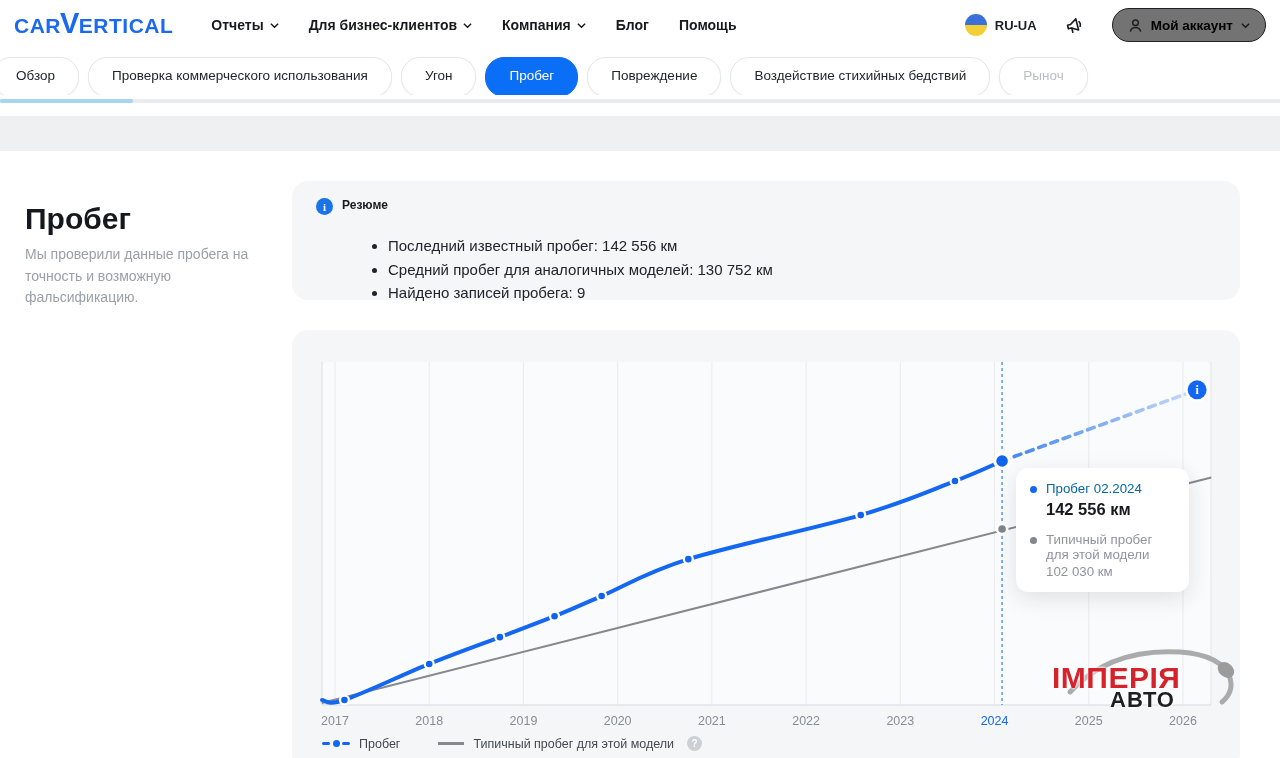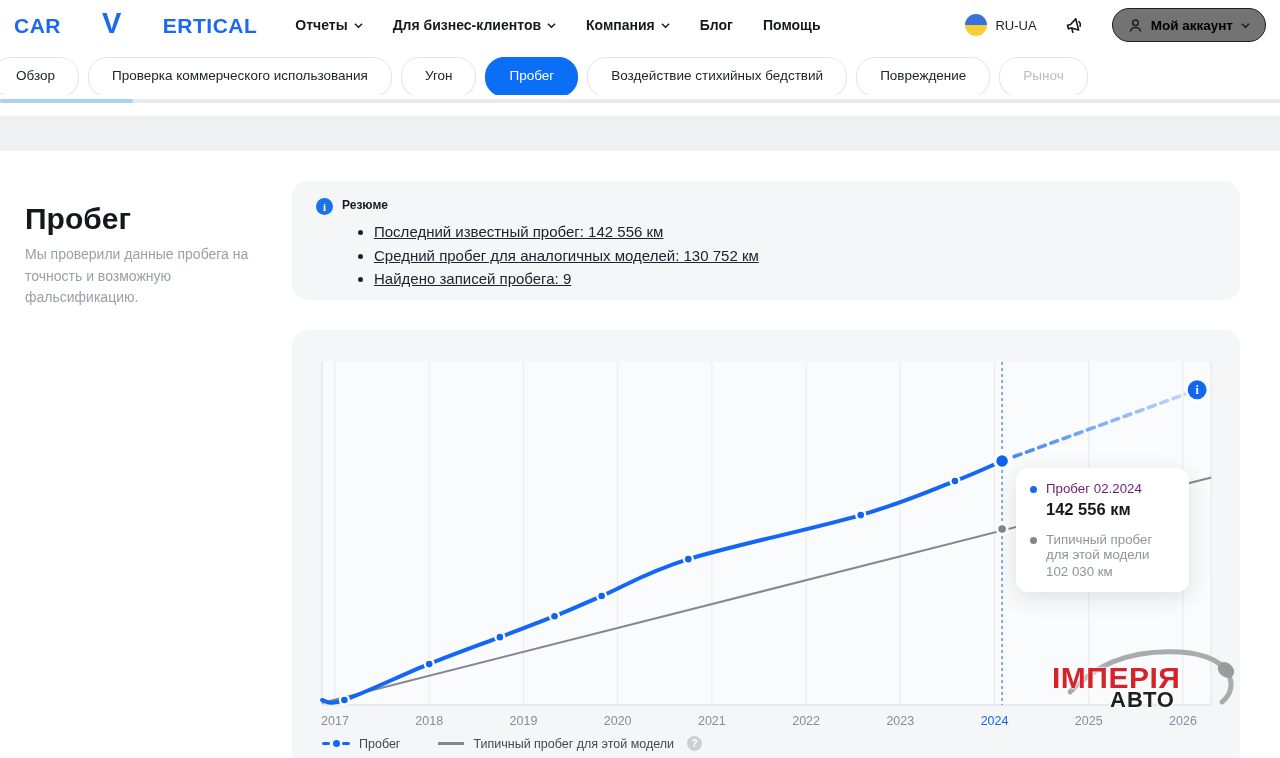--- a/index.html
+++ b/index.html
@@ -2,29 +2,29 @@
 <html><head>
 <meta charset="utf-8">
 <style>
   html,body{margin:0;padding:0;}
   body{width:1280px;height:758px;overflow:hidden;position:relative;background:#fff;
        font-family:"Liberation Sans",sans-serif;color:#1d2127;}
 
   
   .header{position:absolute;left:0;top:0;width:1280px;height:50px;background:#fff;display:flex;align-items:center;}
   .logo{display:flex;align-items:center;margin-left:14px;cursor:pointer;color:#1b68f2;font-weight:800;
-        font-size:21px;letter-spacing:.5px;line-height:1;gap:42px;}
+        font-size:21px;letter-spacing:.5px;line-height:1;}
   .logo .big-v{font-size:29px;margin:0 -1px;position:relative;top:-2px;}
   .mainnav{display:flex;align-items:center;gap:30px;margin-left:38px;}
   .nav-item{display:flex;align-items:center;gap:6px;font-size:14px;font-weight:700;color:#17191d;cursor:pointer;}
   .chev{width:9px;height:9px;flex:0 0 auto;}
   .hdr-right{margin-left:auto;display:flex;align-items:center;margin-right:14px;}
   .flag{width:22px;height:22px;border-radius:50%;background:linear-gradient(180deg,#3a70d8 50%,#f2cf35 50%);}
   .locale{display:flex;align-items:center;gap:8px;cursor:pointer;}
-  .locale-label{font-size:13px;font-weight:400;}
+  .locale-label{font-size:13px;font-weight:700;}
   .horn{margin-left:26px;cursor:pointer;display:flex;}
   .account-btn{margin-left:26px;display:flex;align-items:center;gap:8px;border:1.6px solid #1d2024;border-radius:20px;
         padding:0 15px;height:34px;font-size:13.5px;font-weight:700;background:#737373;cursor:pointer;}
 
   
   .tabs{position:absolute;left:0;top:57px;width:1280px;height:38px;display:flex;gap:9px;white-space:nowrap;overflow:hidden;}
   .tab{height:38px;line-height:36px;padding:0 23px;border:1px solid #e3e6ea;border-radius:19px;background:#fff;
        font-size:13.5px;color:#22252a;cursor:pointer;box-shadow:0 1px 2px rgba(20,30,40,.04);flex:0 0 auto;}
   .tab.first{margin-left:-8px;}
   .tab.active{background:#0b6ef6;border-color:#0b6ef6;color:#fff;font-weight:500;}
@@ -35,29 +35,29 @@
 
   
   .page-title{position:absolute;left:25px;top:182px;font-size:30px;font-weight:700;color:#15181c;}
   .page-desc{position:absolute;left:25px;top:230px;width:252px;font-size:14px;line-height:1.55;color:#9aa0a8;}
 
   
   .summary-card{position:absolute;left:292px;top:181px;width:948px;height:119px;background:#f5f6f8;border-radius:16px;}
   .info-badge{position:absolute;width:17px;height:17px;border-radius:50%;background:#1a73e8;color:#fff;
         font-size:11px;font-weight:700;display:flex;align-items:center;justify-content:center;font-family:"Liberation Serif",serif;}
   .summary-heading{position:absolute;left:50px;top:17px;font-size:12px;font-weight:700;color:#17191d;}
-  .summary-list{position:absolute;left:66px;top:40px;margin:2px;padding:0 0 0 14px;font-size:15px;color:#20242a;text-decoration:underline;}
+  .summary-list{position:absolute;left:66px;top:40px;margin:16px;padding:0 0 0 14px;font-size:15px;color:#20242a;}
   .summary-list li{margin-bottom:6.5px;}
 
   
   .chart-card{position:absolute;left:292px;top:330px;width:948px;height:440px;background:#f5f6f8;border-radius:16px;}
   #chart-svg{position:absolute;left:0;top:0;}
   .tooltip{position:absolute;left:724px;top:138px;width:145px;background:#fff;border-radius:12px;
         box-shadow:0 6px 22px rgba(25,35,50,.12);padding:13px 14px;z-index:5;}
-  .tt-row{display:flex;align-items:flex-start;gap:9px;font-size:13.3px;color:#701a75;}
+  .tt-row{display:flex;align-items:flex-start;gap:9px;font-size:13.3px;color:#0369a1;}
   .tt-dot{width:7px;height:7px;border-radius:50%;margin-top:5px;flex:0 0 auto;}
   .tt-dot.blue{background:#1467f2;}
   .tt-dot.gray{background:#82868c;}
   .tt-value{font-size:16.5px;font-weight:700;color:#15181c;margin:4px 0 0 16px;}
   .tt-sub{margin-top:13px;color:#8f949b;}
   .tt-subvalue{font-size:13.3px;color:#8f949b;margin:2px 0 0 16px;}
   .legend{position:absolute;left:30px;top:406px;display:flex;align-items:center;gap:38px;font-size:12.5px;color:#43484e;}
   .lg-item{display:flex;align-items:center;gap:9px;}
   .sym-probeg{display:flex;align-items:center;gap:2.5px;}
   .sym-probeg i{display:block;width:8px;height:3.2px;border-radius:2px;background:#1467f2;}
@@ -133,22 +133,22 @@
         </svg>
     </button>
   </div>
 </div>
 
 <div class="tabs">
   <div class="tab first">Обзор</div>
   <div class="tab">Проверка коммерческого использования</div>
   <div class="tab">Угон</div>
   <div class="tab active">Пробег</div>
+  <div class="tab">Повреждение</div>
   <div class="tab">Воздействие стихийных бедствий</div>
-  <div class="tab">Повреждение</div>
   <div class="tab muted">Рыноч</div>
 </div>
 <div class="scrollbar">
   <div class="scroll-thumb"></div>
 </div>
 <div class="gray-band"></div>
 
 <h1 class="page-title">Пробег</h1>
 <p class="page-desc">Мы проверили данные пробега на точность и возможную фальсификацию.</p>
 

